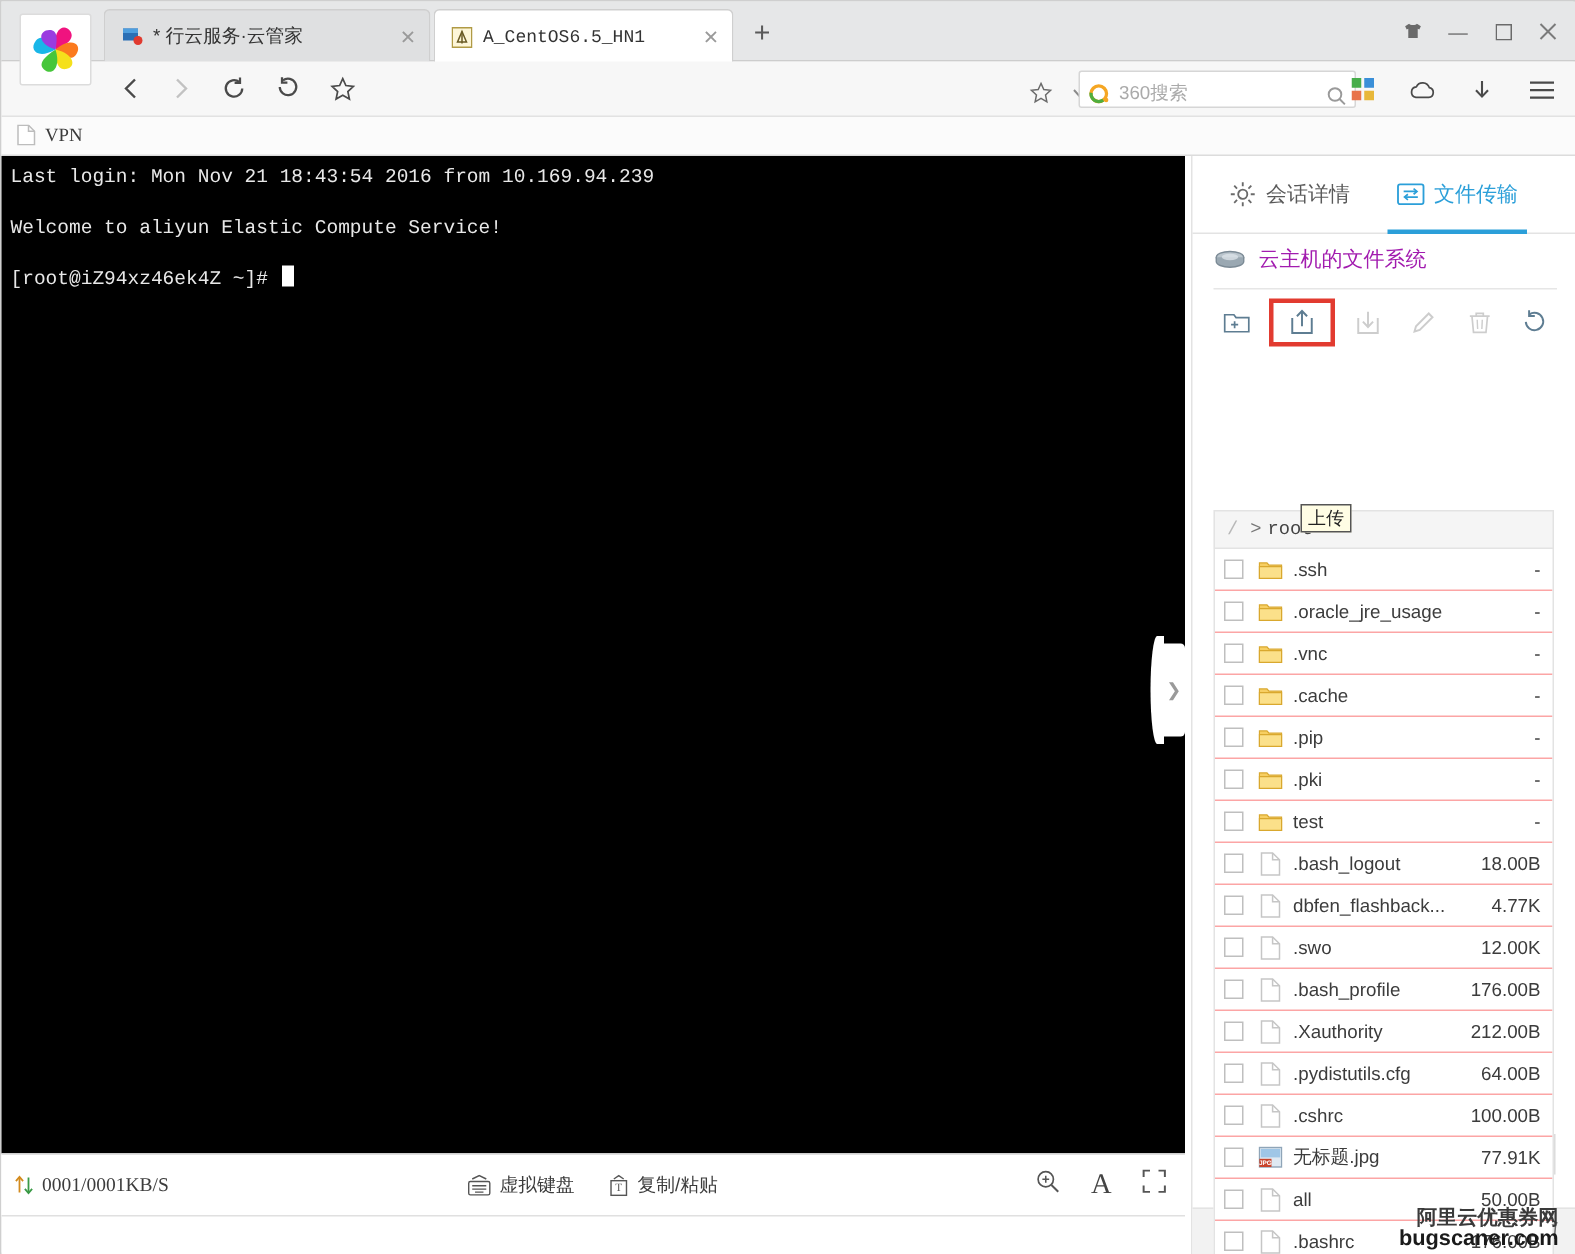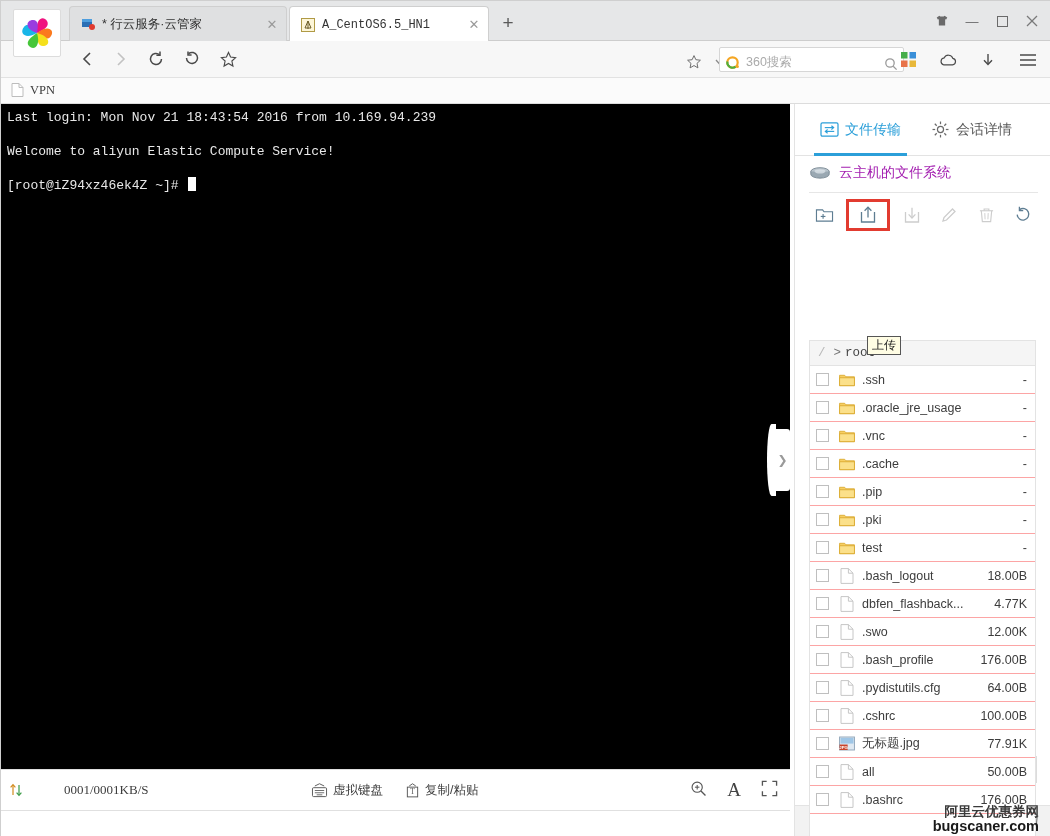--- a/index.html
+++ b/index.html
@@ -237,21 +237,21 @@
     width: 789px; height: 42px;
     background: #ffffff;
     border-top: 1px solid #e0e0e0;
     border-bottom: 1px solid #e0e0e0;
     display: flex; align-items: center;
   }
   .speed {
     display: flex; align-items: center;
     margin-left: 8px;
     font-family: "Liberation Serif", serif;
-    font-size: 13px; color: #3c3c3c; gap: 36px;
+    font-size: 13px; color: #3c3c3c;
   }
   .sb-mid {
     position: absolute; left: 310px;
     display: flex; align-items: center;
   }
   .sb-btn {
     display: flex; align-items: center;
     margin-right: 22px;
     font-size: 12.5px; color: #3c3c3c;
   }
@@ -650,49 +650,49 @@
             </svg>
           </span>
         </div>
       </div>
 
     </div>
 
     <div class="rpanel">
 
       <div class="rp-tabs">
-        <div class="rp-tab active">
-          <span class="ti">
-            <svg width="19" height="17" viewBox="0 0 20 18">
-              <rect x="1" y="2" width="18" height="14" rx="1.5" fill="none" stroke="#2b9fd9" stroke-width="1.3"></rect>
-              <line x1="5" y1="7" x2="14" y2="7" stroke="#2b9fd9" stroke-width="1.2"></line>
-              <polyline points="12,5 14.4,7 12,9" fill="none" stroke="#2b9fd9" stroke-width="1.2"></polyline>
-              <line x1="15" y1="11" x2="6" y2="11" stroke="#2b9fd9" stroke-width="1.2"></line>
-              <polyline points="8,9 5.6,11 8,13" fill="none" stroke="#2b9fd9" stroke-width="1.2"></polyline>
-            </svg>
-          </span>
-          <span>文件传输</span>
-        </div>
         <div class="rp-tab idle">
           <span class="ti">
             <svg width="19" height="19" viewBox="0 0 20 20">
               <circle cx="10" cy="10" r="3.2" fill="none" stroke="#6a6a6a" stroke-width="1.3"></circle>
               <g stroke="#6a6a6a" stroke-width="1.3">
                 <line x1="10" y1="1.6" x2="10" y2="4.4"></line>
                 <line x1="10" y1="15.6" x2="10" y2="18.4"></line>
                 <line x1="1.6" y1="10" x2="4.4" y2="10"></line>
                 <line x1="15.6" y1="10" x2="18.4" y2="10"></line>
                 <line x1="4" y1="4" x2="6" y2="6"></line>
                 <line x1="14" y1="14" x2="16" y2="16"></line>
                 <line x1="16" y1="4" x2="14" y2="6"></line>
                 <line x1="6" y1="14" x2="4" y2="16"></line>
               </g>
             </svg>
           </span>
           <span>会话详情</span>
+        </div>
+        <div class="rp-tab active">
+          <span class="ti">
+            <svg width="19" height="17" viewBox="0 0 20 18">
+              <rect x="1" y="2" width="18" height="14" rx="1.5" fill="none" stroke="#2b9fd9" stroke-width="1.3"></rect>
+              <line x1="5" y1="7" x2="14" y2="7" stroke="#2b9fd9" stroke-width="1.2"></line>
+              <polyline points="12,5 14.4,7 12,9" fill="none" stroke="#2b9fd9" stroke-width="1.2"></polyline>
+              <line x1="15" y1="11" x2="6" y2="11" stroke="#2b9fd9" stroke-width="1.2"></line>
+              <polyline points="8,9 5.6,11 8,13" fill="none" stroke="#2b9fd9" stroke-width="1.2"></polyline>
+            </svg>
+          </span>
+          <span>文件传输</span>
         </div>
       </div>
 
       <div class="fs-title">
         <span class="hd-ico">
           <svg width="22" height="16" viewBox="0 0 24 16">
             <ellipse cx="12" cy="6.4" rx="10" ry="4.2" fill="#b9c4cc" stroke="#7b8a95"></ellipse>
             <path d="M2 6.4 V9.4 A10 4.2 0 0 0 22 9.4 V6.4" fill="#9aa8b2" stroke="#7b8a95"></path>
             <ellipse cx="12" cy="6.2" rx="6" ry="2.4" fill="#dde4e9" opacity="0.75"></ellipse>
           </svg>
@@ -904,20 +904,31 @@
             <span class="fsize">176.00B</span>
           </div>
           <div class="frow">
             <div class="fcb"></div>
             <span class="ficon">
               <svg width="14" height="16" viewBox="0 0 14 16">
                 <path d="M1 0.6 H8.4 L13 5.2 V15.4 H1 Z" fill="#ffffff" stroke="#c6c6c6"></path>
                 <path d="M8.4 0.6 V5.2 H13" fill="none" stroke="#c6c6c6"></path>
               </svg>
             </span>
+            <span class="fname">.Xauthority</span>
+            <span class="fsize">212.00B</span>
+          </div>
+          <div class="frow">
+            <div class="fcb"></div>
+            <span class="ficon">
+              <svg width="14" height="16" viewBox="0 0 14 16">
+                <path d="M1 0.6 H8.4 L13 5.2 V15.4 H1 Z" fill="#ffffff" stroke="#c6c6c6"></path>
+                <path d="M8.4 0.6 V5.2 H13" fill="none" stroke="#c6c6c6"></path>
+              </svg>
+            </span>
             <span class="fname">.pydistutils.cfg</span>
             <span class="fsize">64.00B</span>
           </div>
           <div class="frow">
             <div class="fcb"></div>
             <span class="ficon">
               <svg width="14" height="16" viewBox="0 0 14 16">
                 <path d="M1 0.6 H8.4 L13 5.2 V15.4 H1 Z" fill="#ffffff" stroke="#c6c6c6"></path>
                 <path d="M8.4 0.6 V5.2 H13" fill="none" stroke="#c6c6c6"></path>
               </svg>

